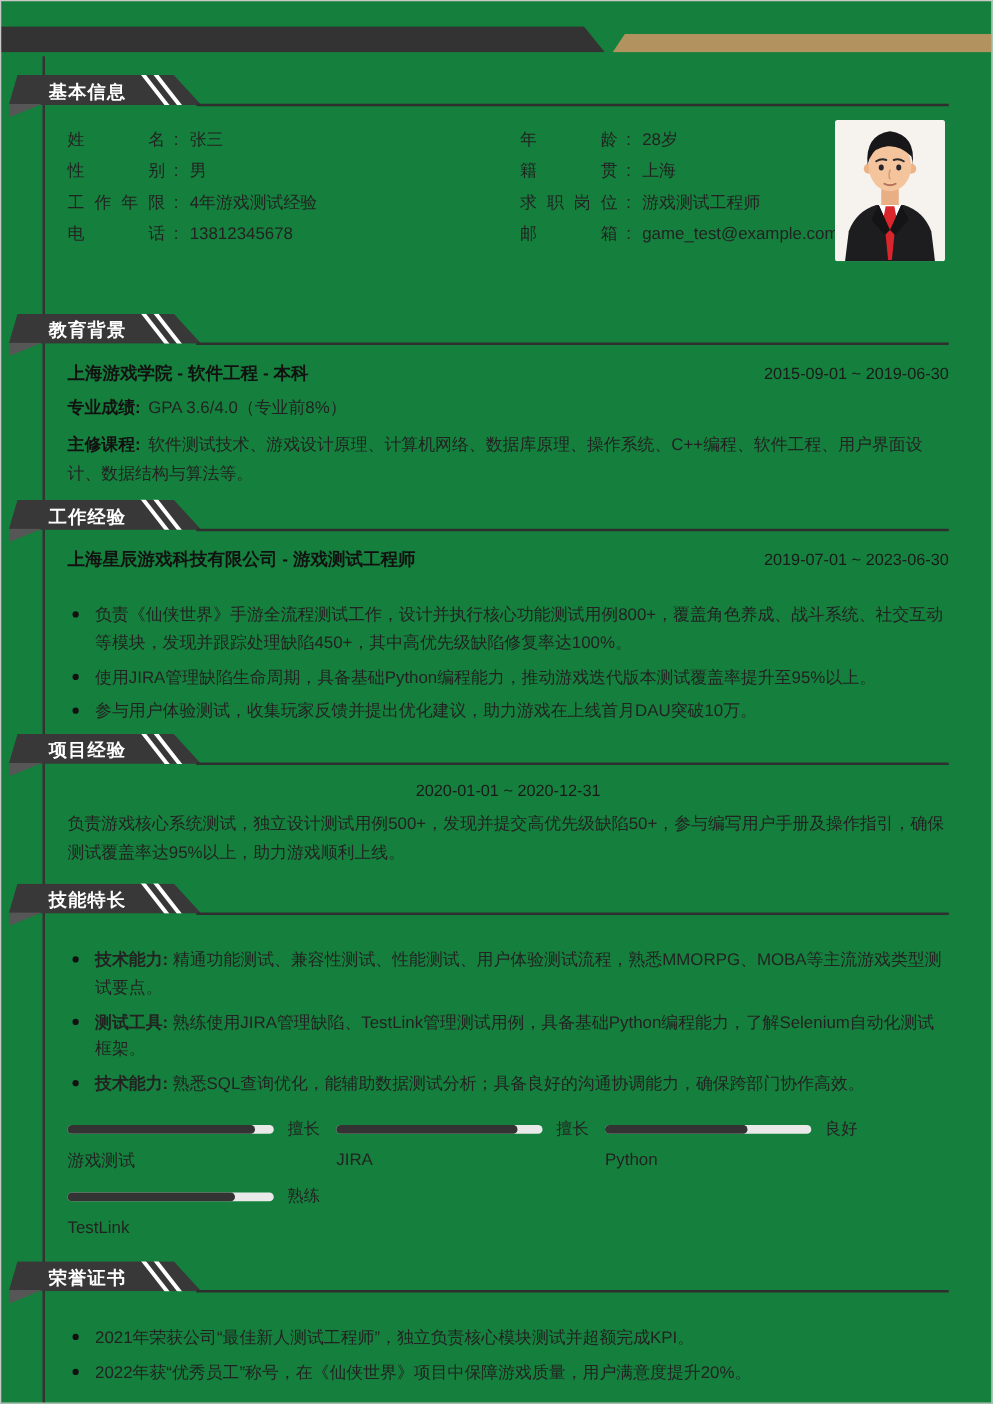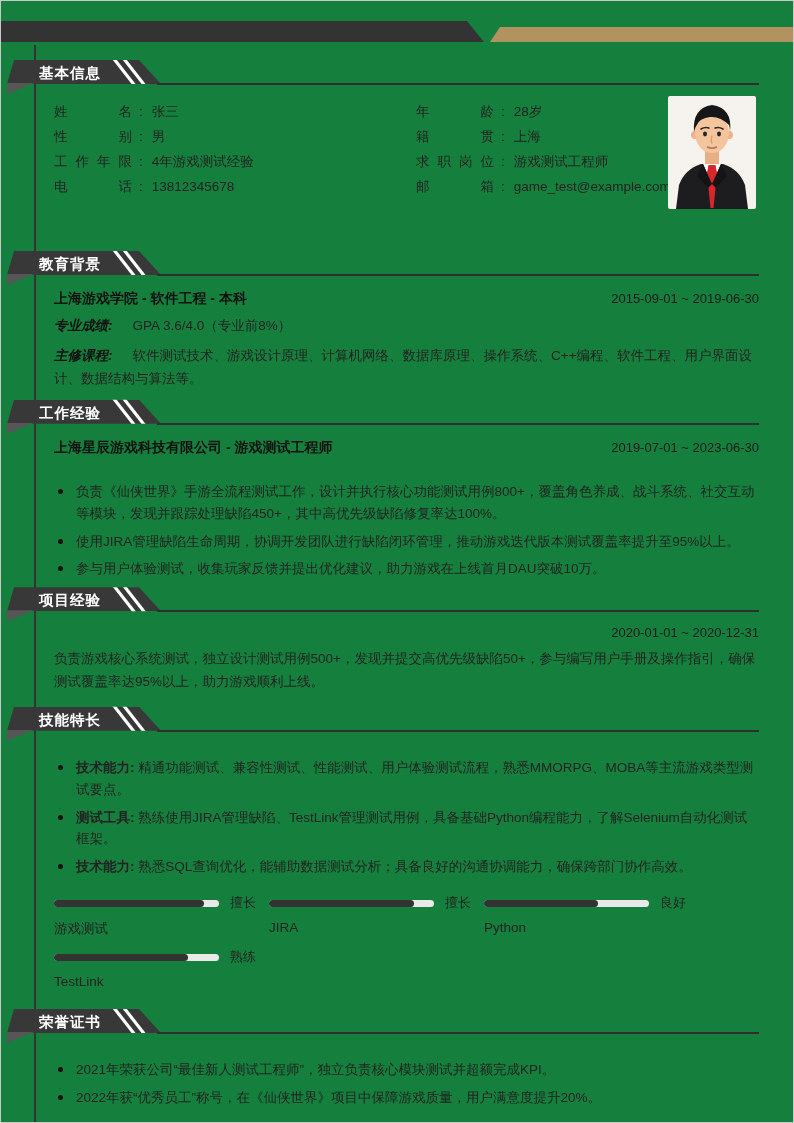--- a/index.html
+++ b/index.html
@@ -69,29 +69,29 @@
   .info-label { display: inline-block; width: 78px; text-align: justify; text-align-last: justify; }
   .info-colon { margin: 0 9px 0 7px; }
   .photo { position: absolute; right: 3px; top: 10px; width: 88px; height: 113px; }
   .photo svg { display: block; width: 100%; height: 100%; }
 
   
   .title-row { display: flex; justify-content: space-between; align-items: baseline; margin-top: 13px; }
   .title-bold { font-weight: bold; font-size: 14px; color: #111; }
   .date { font-size: 13px; color: #1a1a1a; white-space: nowrap; }
   .kv-line { margin-top: 7px; line-height: 1.7; }
-  .kv-line b { color: #111; margin-right: 20px; font-style: italic; }
+  .kv-line b { color: #111; margin-right: 6px; }
   .bullets { list-style: none; margin-top: 24px; }
   .bullet { position: relative; padding-left: 22px; line-height: 1.62; margin-bottom: 6px; }
   .bullet::before {
     content: ""; position: absolute; left: 4px; top: 8px;
     width: 5px; height: 5px; border-radius: 50%; background: #111111;
   }
   .para { margin-top: 8px; line-height: 1.65; }
-  .date-row-right { margin-top: 12px; text-align: right; }
+  .date-row-right { margin-top: 12px; text-align: center; }
 
   
   .bars { display: flex; flex-wrap: wrap; margin-top: 17px; }
   .bar-item { width: 215px; margin-bottom: 11px; }
   .bar-row { display: flex; align-items: center; height: 16px; }
   .bar-track { width: 165px; height: 7px; background: #e9e9e9; border-radius: 4px; position: relative; }
   .bar-fill { position: absolute; left: 0; top: 0; bottom: 0; border-radius: 4px; background: #333333; }
   .bar-level { margin-left: 11px; font-size: 13px; }
   .bar-name { margin-top: 9px; font-size: 13.5px; }
 
@@ -245,21 +245,21 @@
         <div class="fold"></div>
         <div class="head-rule"></div>
       </div>
       <div class="sec-body">
         <div class="title-row">
           <span class="title-bold">上海星辰游戏科技有限公司 - 游戏测试工程师</span>
           <span class="date">2019-07-01 ~ 2023-06-30</span>
         </div>
         <ul class="bullets">
           <li class="bullet">负责《仙侠世界》手游全流程测试工作，设计并执行核心功能测试用例800+，覆盖角色养成、战斗系统、社交互动等模块，发现并跟踪处理缺陷450+，其中高优先级缺陷修复率达100%。</li>
-          <li class="bullet">使用JIRA管理缺陷生命周期，协调开发团队进行缺陷闭环管理，推动游戏迭代版本测试覆盖率提升至95%以上。</li>
+          <li class="bullet">使用JIRA管理缺陷生命周期，具备基础Python编程能力，推动游戏迭代版本测试覆盖率提升至95%以上。</li>
           <li class="bullet">参与用户体验测试，收集玩家反馈并提出优化建议，助力游戏在上线首月DAU突破10万。</li>
         </ul>
       </div>
     </div>
 
     <div class="section sec-project">
       <div class="sec-head">
         <div class="banner">
           <span class="banner-label">项目经验</span>
           <span class="stripe s1"></span>

